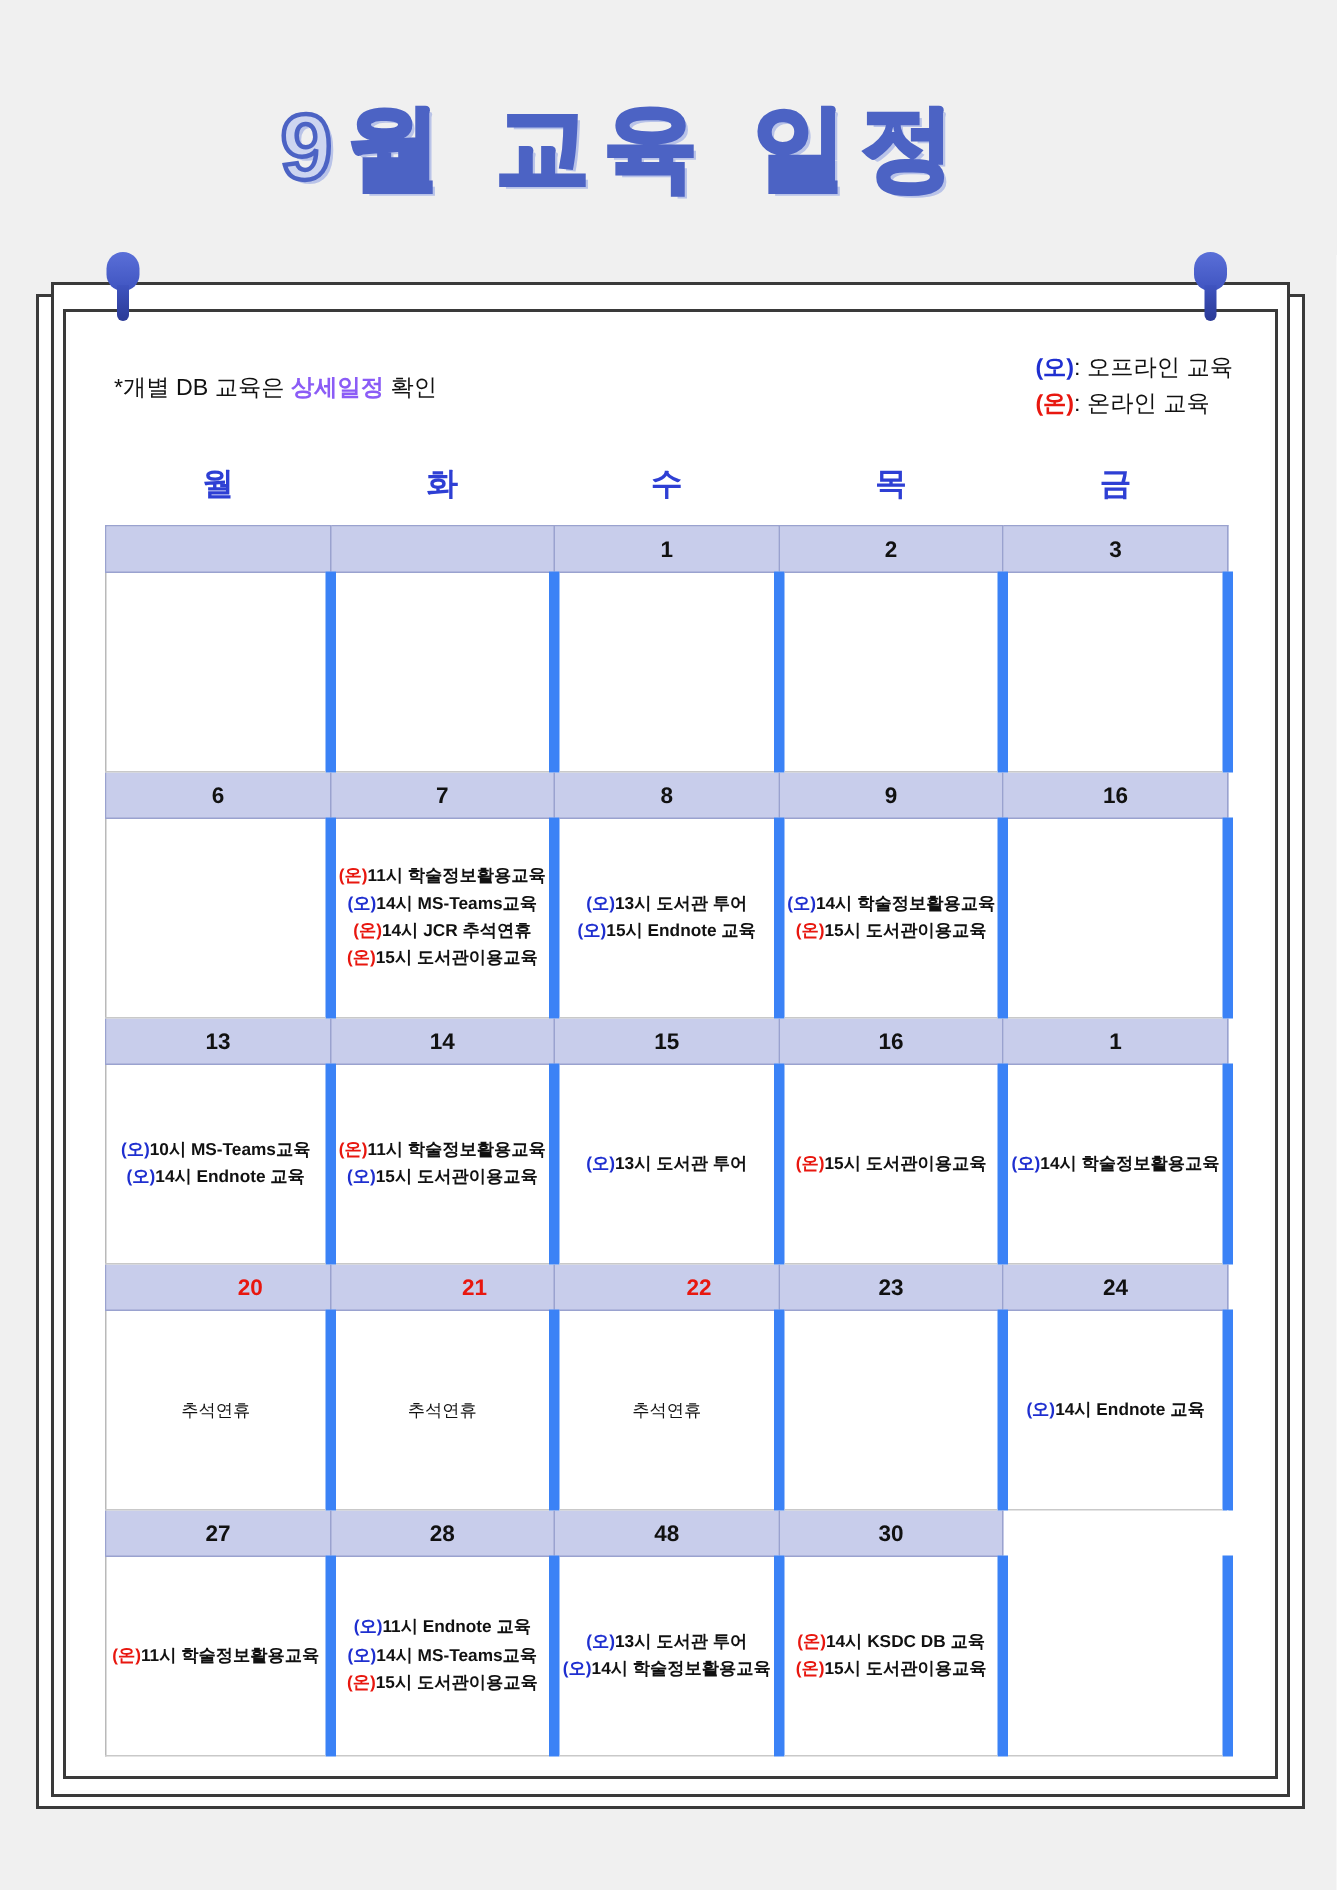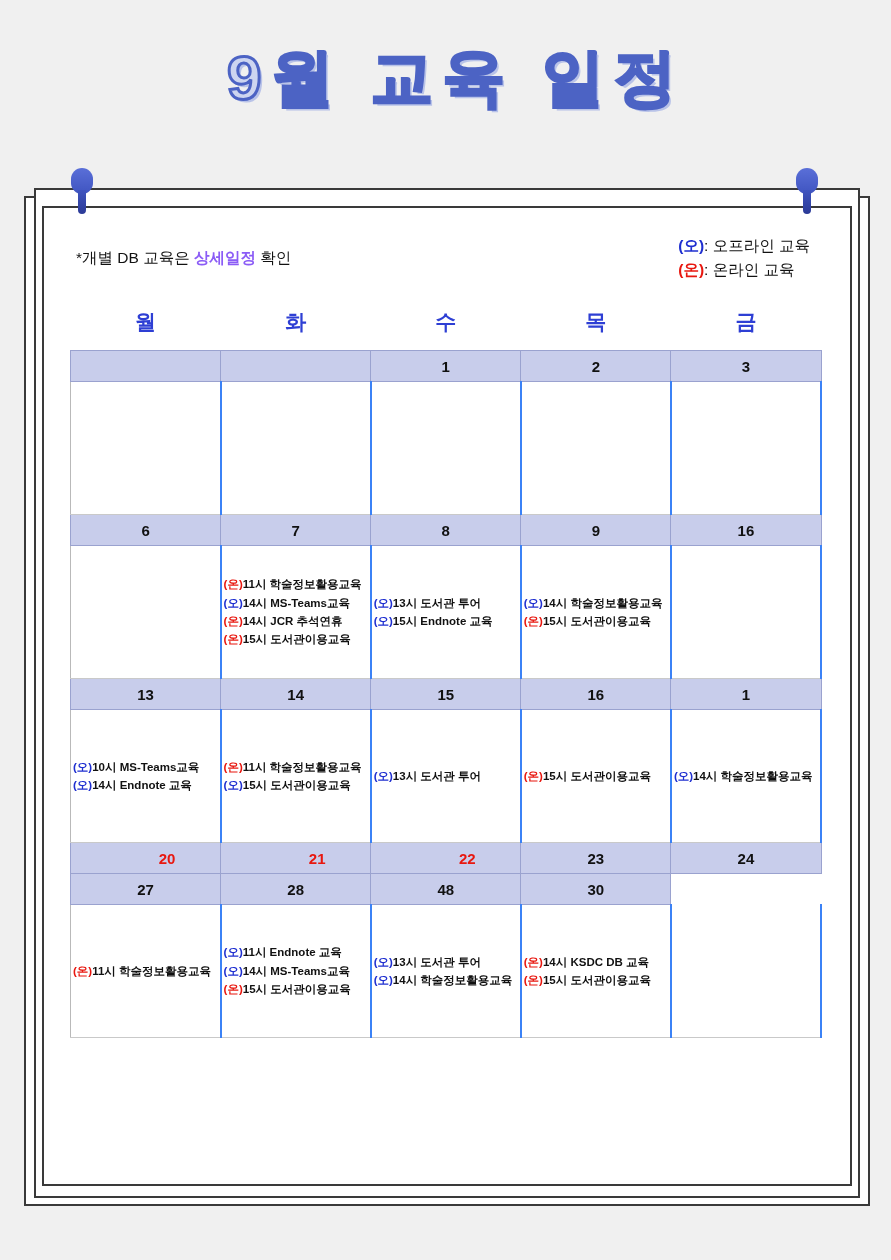--- a/index.html
+++ b/index.html
@@ -11,25 +11,24 @@
     height: 1260px;
     background: #f0f0f0;
     font-family: "Liberation Sans", sans-serif;
     overflow: hidden;
     position: relative;
   }
 
   
   .title-wrap {
     position: absolute;
-    top: 36px;
+    top: 56px;
     left: 0;
     width: 833px;
     text-align: center;
-    padding-left: 40px;
   }
   .title {
     font-size: 62px;
     font-weight: bold;
     letter-spacing: 10px;
     color: #cdd5f0;
     -webkit-text-stroke: 3px #4c63c4;
     text-shadow: 3px 3px 0 #b9c3e8;
     font-family: "Liberation Sans", sans-serif;
   }
@@ -113,21 +112,21 @@
     font-size: 15.5px;
     color: #111;
     font-weight: 500;
   }
   .note .hl {
     color: #8b5cf6;
     font-weight: 700;
   }
   .legend {
     position: absolute;
-    right: 16px;
+    right: 4px;
     top: 4px;
     text-align: left;
     font-size: 15.5px;
     line-height: 1.55;
     font-weight: 500;
   }
   .legend .off-tag { color: #1f2fd0; font-weight: 700; }
   .legend .on-tag { color: #e8170f; font-weight: 700; }
   .legend .lbl { color: #111; }
 
@@ -158,25 +157,25 @@
     font-size: 15px;
     font-weight: bold;
     color: #111;
     padding: 2px 0;
   }
   td.daynum.holiday { color: #e8170f; padding-left: 43px; }
   td.daynum.empty { background: #c8cdeb; }
 
   td.events {
     border-left: 1px solid #b9b9b9;
-    border-right: 2px solid #3b82f6;
+    border-right: 7px solid #3b82f6;
     border-bottom: 1px solid #c9c9c9;
     height: 124px;
     vertical-align: middle;
-    text-align: left;
+    text-align: center;
     padding: 4px 2px;
   }
   td.events.last-col { }
   .ev {
     font-size: 11.5px;
     line-height: 1.6;
     color: #111;
     white-space: nowrap;
     font-weight: 600;
   }
@@ -308,20 +307,35 @@
           </td>
         </tr>
         <tr>
           <td class="daynum holiday">20</td>
           <td class="daynum holiday">21</td>
           <td class="daynum holiday">22</td>
           <td class="daynum">23</td>
           <td class="daynum">24</td>
         </tr>
         <tr>
+          <td class="events">
+            <div class="ev-plain">추석연휴</div>
+          </td>
+          <td class="events">
+            <div class="ev-plain">추석연휴</div>
+          </td>
+          <td class="events">
+            <div class="ev-plain">추석연휴</div>
+          </td>
+          <td class="events"></td>
+          <td class="events last-col">
+            <div class="ev"><span class="t-off">(오)</span><span>14시 Endnote 교육</span></div>
+          </td>
+        </tr>
+        <tr>
           <td class="daynum">27</td>
           <td class="daynum">28</td>
           <td class="daynum">48</td>
           <td class="daynum">30</td>
           <td class="daynum empty" style="background: rgb(255, 255, 255); border-color: rgb(255, 255, 255);">&nbsp;</td>
         </tr>
         <tr>
           <td class="events">
             <div class="ev"><span class="t-on">(온)</span><span>11시 학술정보활용교육</span></div>
           </td>

